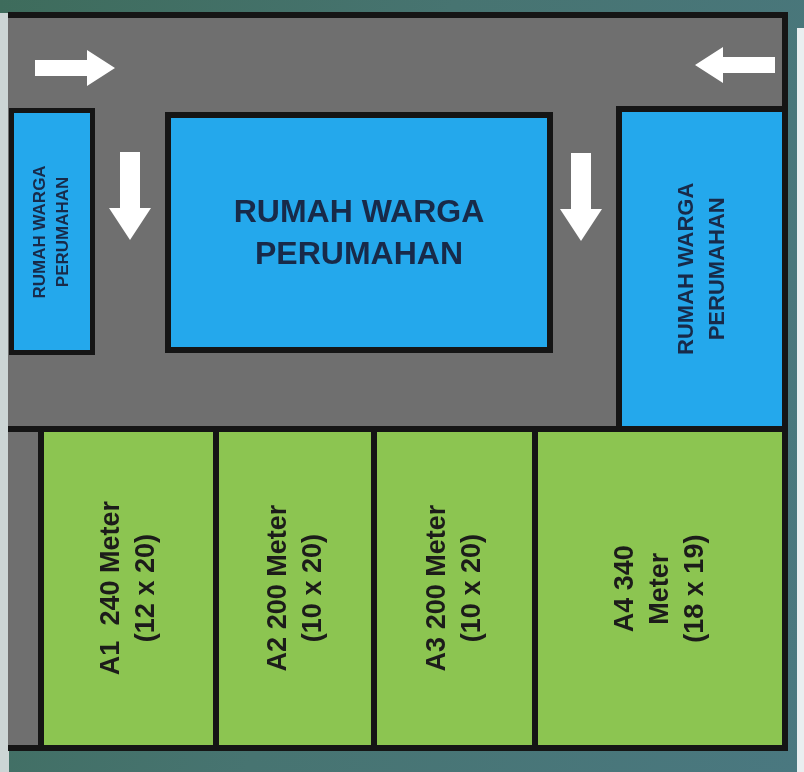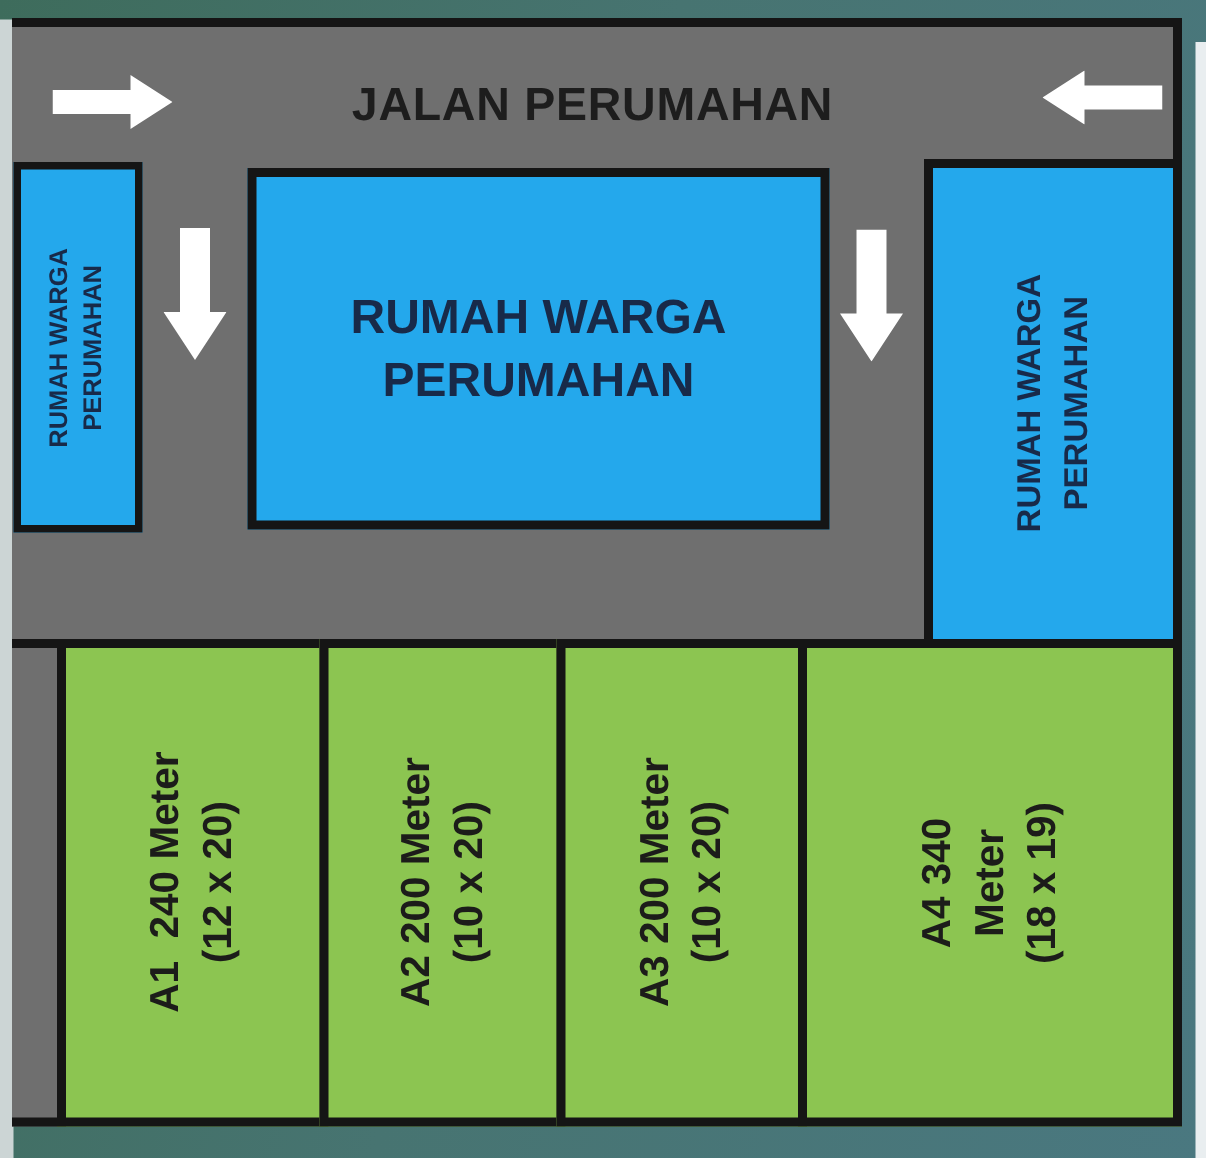--- a/index.html
+++ b/index.html
@@ -80,21 +80,20 @@
 </style>
 </head>
 <body>
 
 <div class="canvas">
 
   <div class="edge-strip edge-left"></div>
   <div class="edge-strip edge-right"></div>
 
   <div class="road">
-    <div class="street-label">JALAN PERUMAHAN</div>
 
     <svg class="arrow arrow-right" width="80" height="36" viewBox="0 0 80 36">
       <path d="M0 10 H52 V0 L80 18 L52 36 V26 H0 Z" fill="#ffffff"></path>
     </svg>
 
     <svg class="arrow arrow-left" width="80" height="36" viewBox="0 0 80 36">
       <path d="M80 10 H28 V0 L0 18 L28 36 V26 H80 Z" fill="#ffffff"></path>
     </svg>
 
     <svg class="arrow arrow-down-1" width="42" height="88" viewBox="0 0 42 88">

